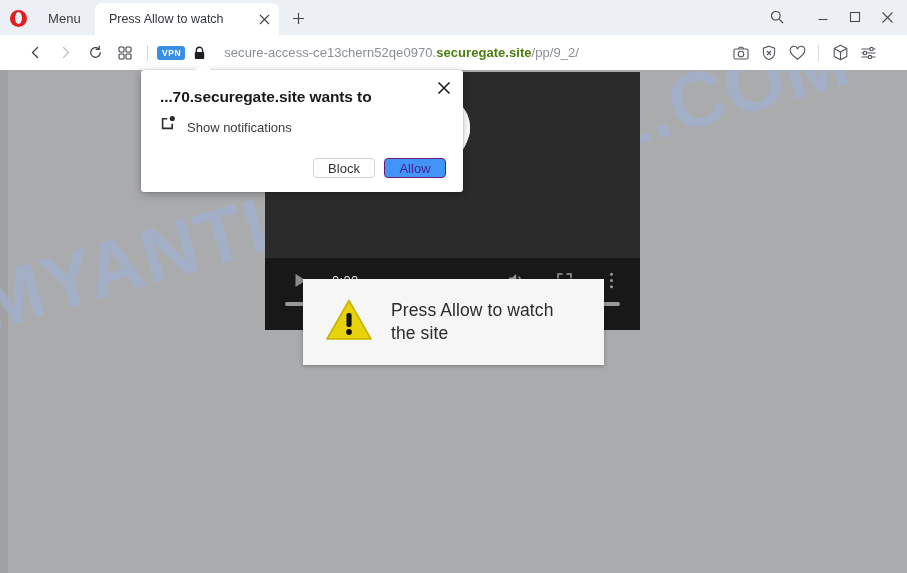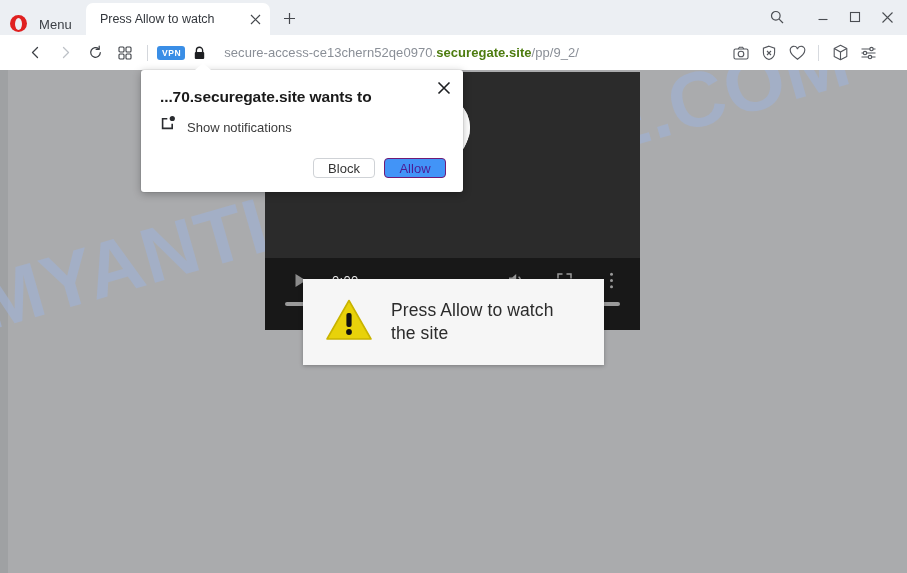--- a/index.html
+++ b/index.html
@@ -11,21 +11,21 @@
   }
   #app { position: relative; width: 907px; height: 573px; }
 
   
   .tabstrip {
     position: absolute; left: 0; top: 0; width: 907px; height: 35px;
     background: #eceff3;
     display: flex; align-items: flex-end;
   }
   .menu-btn {
-    display: flex; align-items: flex-end; gap: 12px;
+    display: flex; align-items: center; gap: 21px;
     height: 28px; margin: 0 6px 3px 8px; padding: 0 8px 0 2px;
     border-radius: 4px; cursor: default;
   }
   .opera-logo {
     width: 17px; height: 17px; border-radius: 50%;
     background: #e02020;
     position: relative;
     display: inline-block;
   }
   .opera-logo::after {

